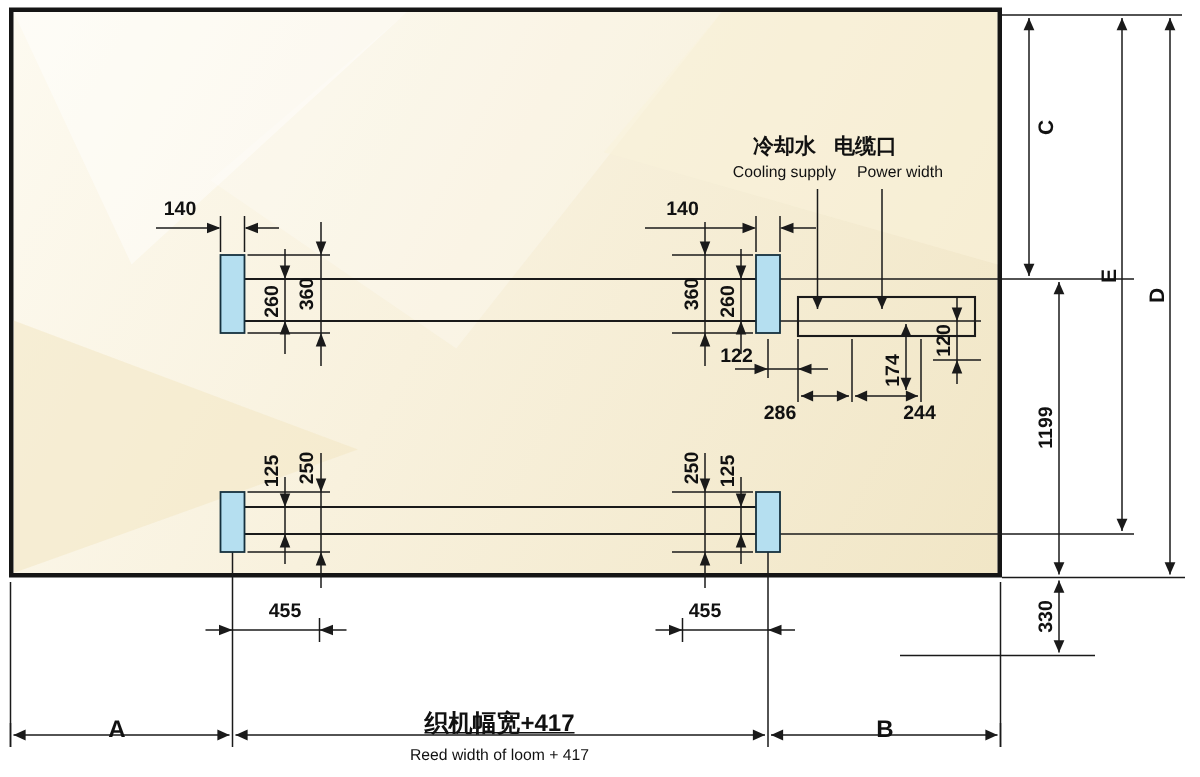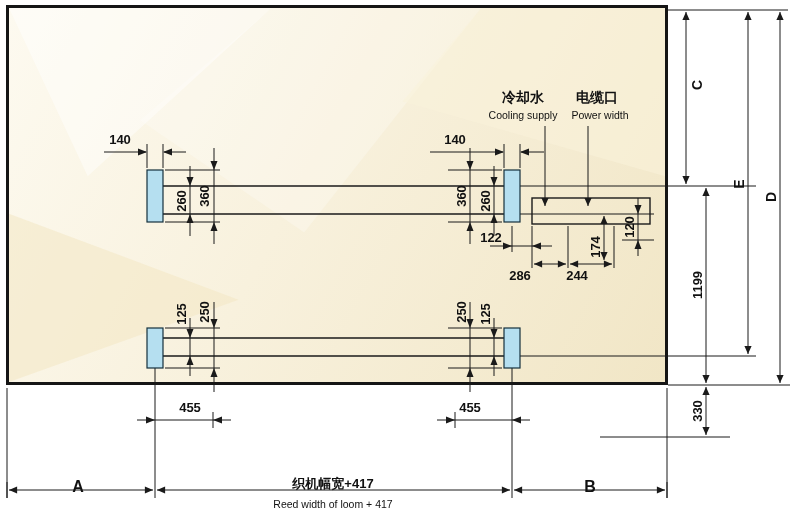--- a/index.html
+++ b/index.html
@@ -30,21 +30,21 @@
   #arr path { fill:var(--line,#1a1a1a); }
 
   .lbl {
     position:absolute; transform:translate(-50%,-50%);
     font-size:13px; font-weight:700; white-space:nowrap; line-height:1;
   }
   .rot { transform:translate(-50%,-50%) rotate(-90deg); }
   .cap { font-size:14px; }
   .big { font-size:16px; }
   .cn  { font-size:14px;text-align:right; }
-  .cnw { font-size:13px; }
+  .cnw { font-size:16px;text-decoration:underline; }
   .en  { font-size:10.5px; font-weight:400; }
 </style>
 </head>
 <body>
 
 <div class="canvas">
 
   <div class="machine">
     <div class="facet f1"></div>
     <div class="facet f2"></div>
@@ -190,26 +190,26 @@
 
   <span class="lbl" style="left:120px;top:139px">140</span>
   <span class="lbl rot" style="left:181px;top:201px">260</span>
   <span class="lbl rot" style="left:204px;top:196px">360</span>
   <span class="lbl" style="left:455px;top:139px">140</span>
   <span class="lbl rot" style="left:461px;top:196px">360</span>
   <span class="lbl rot" style="left:485px;top:201px">260</span>
 
   <span class="lbl cn" style="left:523px;top:97px">冷却水</span>
   <span class="lbl en" style="left:523px;top:115px">Cooling supply</span>
-  <span class="lbl cn" style="left:597px;top:97px">电缆口</span>
+  <span class="lbl cn" style="left:577px;top:97px">电缆口</span>
   <span class="lbl en" style="left:600px;top:115px">Power width</span>
 
   <span class="lbl" style="left:491px;top:237px">122</span>
   <span class="lbl" style="left:520px;top:275px">286</span>
-  <span class="lbl" style="left:577px;top:275px">244</span>
+  <span class="lbl" style="left:613px;top:275px">244</span>
   <span class="lbl rot" style="left:595px;top:247px">174</span>
   <span class="lbl rot" style="left:629px;top:227px">120</span>
 
   <span class="lbl rot cap" style="left:697px;top:85px">C</span>
   <span class="lbl rot" style="left:697px;top:285px">1199</span>
   <span class="lbl rot cap" style="left:739px;top:184px">E</span>
   <span class="lbl rot cap" style="left:771px;top:197px">D</span>
 
   <span class="lbl rot" style="left:181px;top:314px">125</span>
   <span class="lbl rot" style="left:204px;top:312px">250</span>

